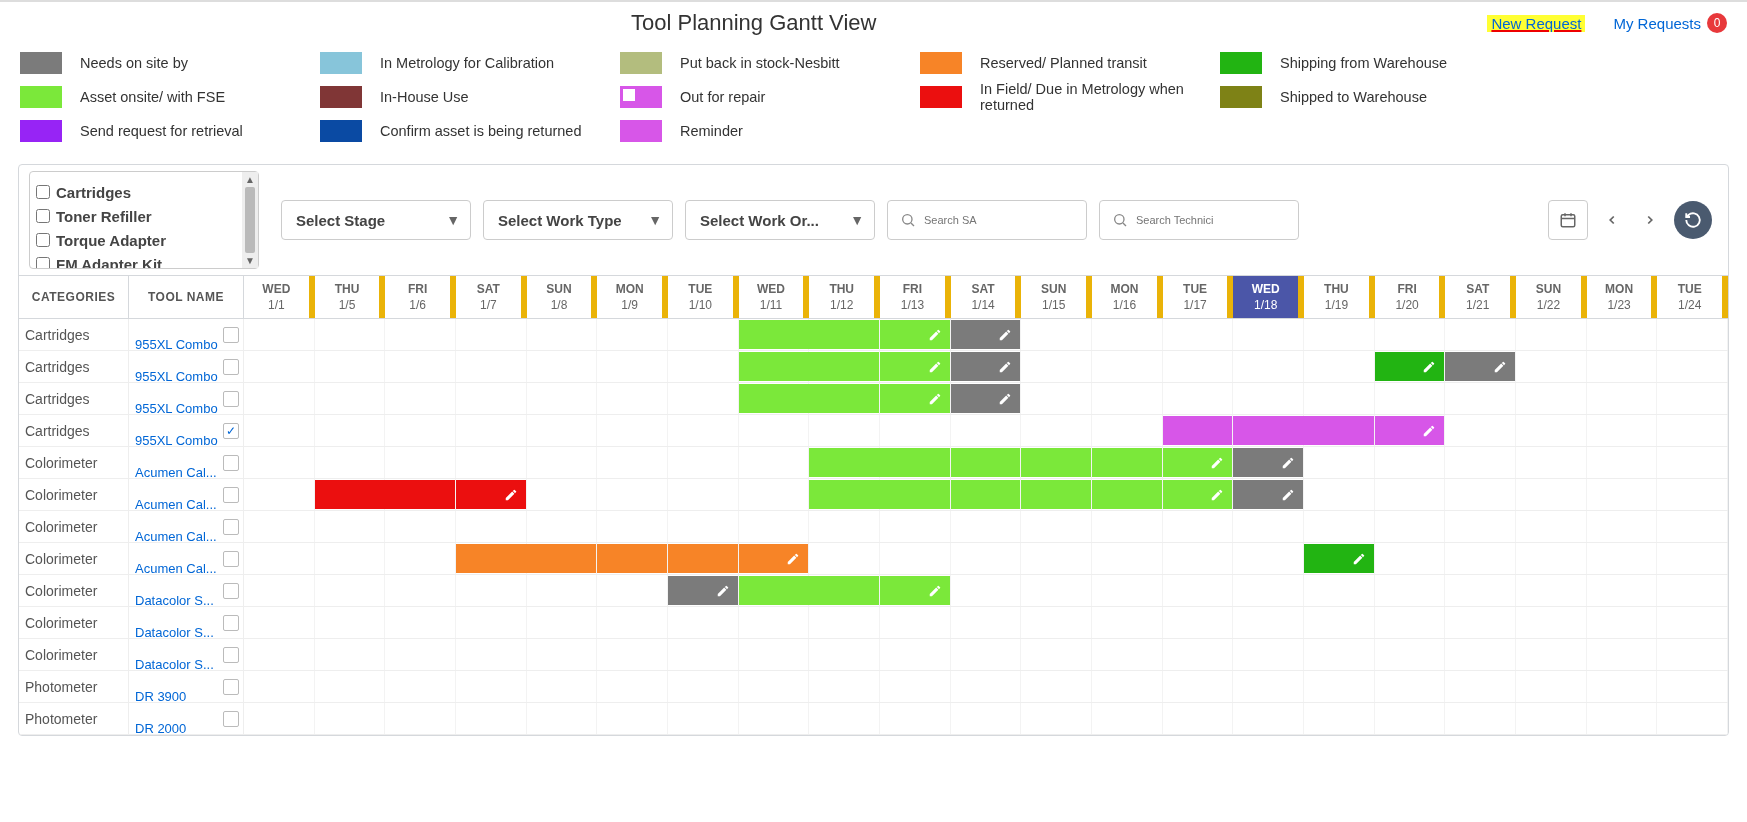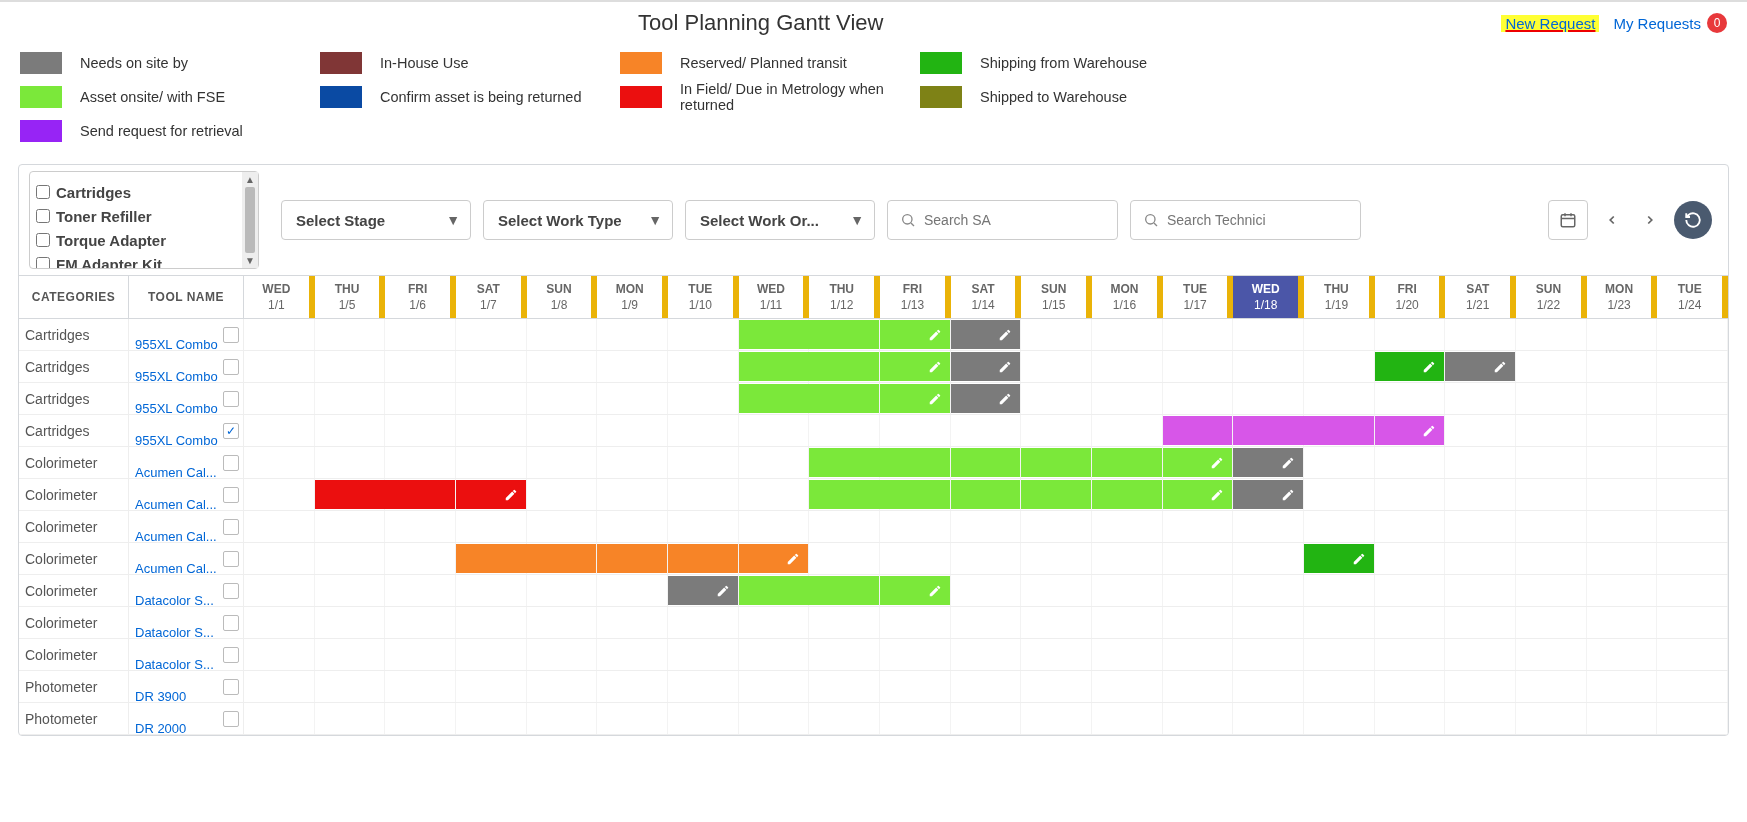--- a/index.html
+++ b/index.html
@@ -1,20 +1,20 @@
 <!DOCTYPE html>
 <html><head>
   <meta charset="utf-8">
   <style>
     * { margin:0; padding:0; box-sizing:border-box; font-family:"Segoe UI",Arial,sans-serif; }
     body { background:#fff; color:#333; font-size:14px; border-top:2px solid #ddd; }
 
     .header-bar { display:flex; align-items:center; padding:8px 20px 4px; }
     .title { flex:1; text-align:center; font-size:22px; color:#333; font-weight:400; }
-    .header-actions { display:flex; align-items:center; gap:14px; font-size:15px;}
+    .header-actions { display:flex; align-items:center; gap:28px; font-size:15px;}
     .new-request { color:#0066d6; background:#ffff33; padding:0 4px; text-decoration:underline; text-decoration-color:#e00; text-decoration-thickness:2px; cursor:pointer; }
     .my-requests { color:#0066d6; cursor:pointer; display:flex; align-items:center; gap:6px;}
     .badge-red { background:#e8383b; color:#fff; border-radius:50%; width:20px; height:20px; display:inline-flex; align-items:center; justify-content:center; font-size:12px;}
 
     .legend { display:flex; flex-wrap:wrap; padding:6px 20px 10px; gap:0; }
     .legend-col { flex:0 0 auto; width:300px; }
     .legend-col:last-child{width:auto;}
     .legend-item { display:flex; align-items:center; height:34px; gap:18px; font-size:14.5px; color:#333; }
     .swatch { width:42px; height:22px; flex:0 0 42px; position:relative;}
     .swatch.inner::after{content:'';position:absolute;left:3px;top:3px;width:12px;height:12px;background:#fff;}
@@ -27,21 +27,21 @@
     .cat-row input { width:14px; height:14px;}
     .cat-scroll { width:16px; background:#eee; display:flex; flex-direction:column; justify-content:space-between; align-items:center; padding:2px 0;}
     .cat-scroll .tri { font-size:10px; color:#666; cursor:pointer;}
     .cat-scroll .thumb { flex:1; background:#bababa; margin:2px; width:10px; border-radius:2px;}
 
     .dropdown { border:1px solid #ccc; border-radius:4px; height:40px; display:flex; align-items:center; padding:0 10px 0 14px; gap:20px; min-width:190px; cursor:pointer; background:#fff;}
     .dropdown .dd-label { flex:1; color:#444; font-size:15px; font-weight:600; white-space:nowrap; overflow:hidden; text-overflow:ellipsis;}
     .dropdown .dd-caret { color:#666; }
     .search-box { border:1px solid #ccc; border-radius:4px; height:40px; display:flex; align-items:center; padding:0 12px; gap:8px; min-width:200px; background:#fff;}
     .search-box svg { color:#888; flex:0 0 16px;}
-    .search-box input { border:none; outline:none; font-size:14px; flex:1; background:transparent;}
+    .search-box input { border:none; outline:none; font-size:11px; flex:1; background:transparent;}
     .ctrl-right { margin-left:auto; display:flex; align-items:center; gap:10px; padding-right:10px;}
     .icon-btn { border:1px solid #ccc; border-radius:4px; width:40px; height:40px; display:flex; align-items:center; justify-content:center; cursor:pointer; color:#666; background:#fff;}
     .nav-btn { width:28px; height:40px; display:flex; align-items:center; justify-content:center; color:#666; cursor:pointer; font-size:20px;}
     .refresh-btn { width:38px; height:38px; border-radius:50%; background:#4a5a6f; color:#fff; display:flex; align-items:center; justify-content:center; cursor:pointer;}
 
     .grid { position:relative;}
     .grid-header { display:flex; border-top:1px solid #d5d8dc; border-bottom:1px solid #d5d8dc; background:#fff; }
     .col-cat { flex:0 0 110px; border-right:1px solid #d5d8dc; padding:14px 6px; text-align:center; font-size:12px; font-weight:700; color:#555; letter-spacing:0.5px;}
     .col-tool { flex:0 0 115px; border-right:1px solid #d5d8dc; padding:14px 6px; text-align:center; font-size:12px; font-weight:700; color:#555; letter-spacing:0.5px;}
     .day-col { flex:1 1 0; border-right:6px solid #eab308; text-align:center; padding:6px 0; font-size:12px; color:#666;}
@@ -91,26 +91,44 @@
         <span class="swatch c-green"></span>
         <span>Asset onsite/ with FSE</span>
       </div>
       <div class="legend-item">
         <span class="swatch c-violet"></span>
         <span>Send request for retrieval</span>
       </div>
     </div>
     <div class="legend-col">
       <div class="legend-item">
+        <span class="swatch c-cyan"></span>
+        <span>In Metrology for Calibration</span>
+      </div>
+      <div class="legend-item">
         <span class="swatch c-maroon"></span>
         <span>In-House Use</span>
       </div>
       <div class="legend-item">
         <span class="swatch c-blue"></span>
         <span>Confirm asset is being returned</span>
+      </div>
+    </div>
+    <div class="legend-col">
+      <div class="legend-item">
+        <span class="swatch c-olive"></span>
+        <span>Put back in stock-Nesbitt</span>
+      </div>
+      <div class="legend-item">
+        <span class="swatch c-magenta inner"></span>
+        <span>Out for repair</span>
+      </div>
+      <div class="legend-item">
+        <span class="swatch c-magenta"></span>
+        <span>Reminder</span>
       </div>
     </div>
     <div class="legend-col">
       <div class="legend-item">
         <span class="swatch c-orange"></span>
         <span>Reserved/ Planned transit</span>
       </div>
       <div class="legend-item">
         <span class="swatch c-red"></span>
         <span>In Field/ Due in Metrology when returned</span>

